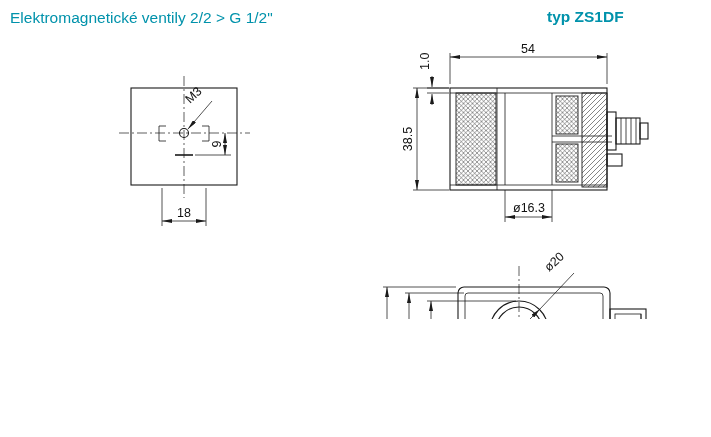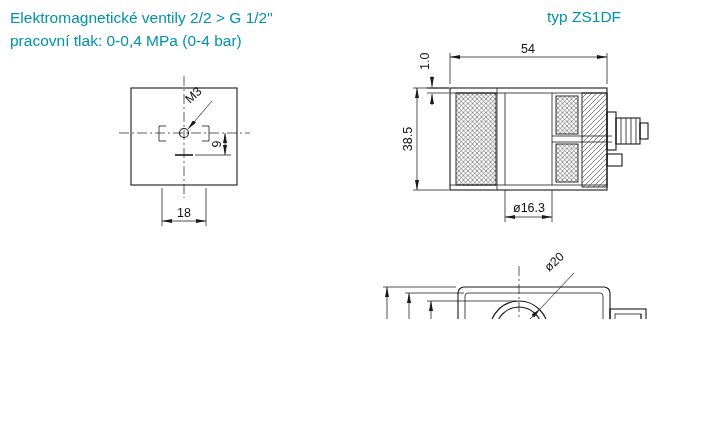--- a/index.html
+++ b/index.html
@@ -22,20 +22,21 @@
     line-height: 23px;
     white-space: nowrap;
   }
   .type-label {
     position: absolute;
     left: 547px;
     top: 8px;
     color: var(--accent);
     font-size: 15.5px;
     white-space: nowrap;
+    font-weight: bold;
   }
   .website {
     position: absolute;
     right: 8px;
     bottom: 5px;
     color: var(--accent);
     font-size: 14.5px;
     text-decoration: none;
     white-space: nowrap;
   }
@@ -49,21 +50,20 @@
   .hatchd { fill: url(#dh); stroke: #1a1a1a; stroke-width: 0.9; }
   .dim { font-family: "Liberation Sans", sans-serif; font-size: 12.5px; fill: #111111; }
 </style>
 </head>
 <body>
 
 <div class="screen">
 
   <div class="title-block">
     <div>Elektromagnetické ventily 2/2 &gt; G 1/2"</div>
-    <div>pracovní tlak: 0-0,4 MPa (0-4 bar)</div>
   </div>
 
   <div class="type-label">typ ZS1DF</div>
 
 
   <svg class="drawing" width="711" height="437" viewBox="0 0 711 437">
     <defs>
       <marker id="arr" viewBox="0 0 10 4" refX="10" refY="2" markerWidth="10" markerHeight="4" orient="auto-start-reverse" markerUnits="userSpaceOnUse">
         <path d="M0,0 L10,2 L0,4 Z" fill="#1a1a1a"></path>
       </marker>

